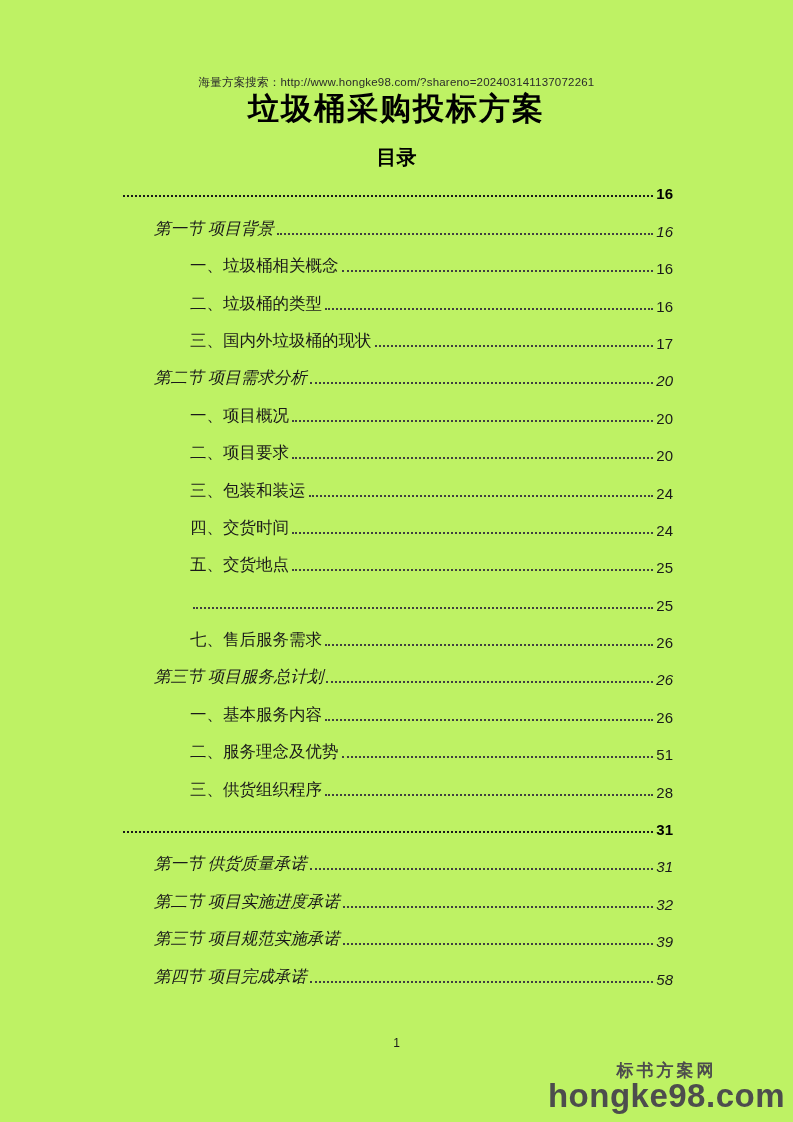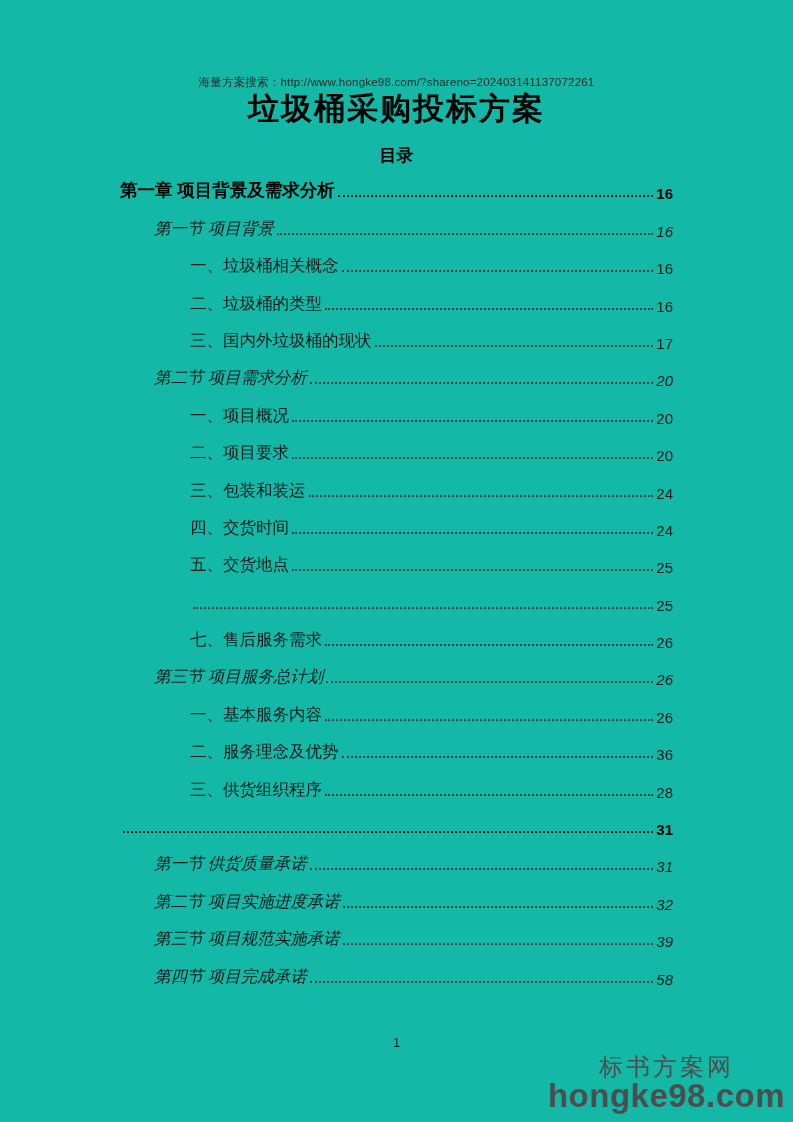--- a/index.html
+++ b/index.html
@@ -1,20 +1,20 @@
 <!DOCTYPE html>
 <html><head>
 <meta charset="utf-8">
 <style>
   html, body { margin: 0; padding: 0; background: #ffffff; }
   .page {
     position: relative;
     width: 793px;
     height: 1122px;
-    background: #14b8a6;
+    background: #bef264;
     overflow: hidden;
     font-family: "Liberation Serif", "DejaVu Serif", serif;
     color: #1a1a1a;
   }
   .header-line {
     position: absolute;
     top: 75px;
     left: 0;
     width: 100%;
     text-align: center;
@@ -35,21 +35,21 @@
     color: #000000;
     letter-spacing: 2px;
   }
   .toc-heading {
     position: absolute;
     top: 144px;
     left: 0;
     width: 100%;
     text-align: center;
     font-family: Liberation Serif, serif;
-    font-size: 17px;
+    font-size: 20px;
     font-weight: bold;
     color: #000000;
   }
   .toc-list {
     position: absolute;
     top: 170px;
     left: 120px;
     width: 553px;
   }
   .toc-row {
@@ -101,22 +101,22 @@
   .brand {
     position: absolute;
     right: 8px;
     bottom: 8px;
     text-align: center;
     font-family: "Liberation Sans", "DejaVu Sans", sans-serif;
     color: #4d4d4d;
     line-height: 1.05;
   }
   .brand-name {
-    font-size: 24px;
-    font-weight: normal;
+    font-size: 17px;
+    font-weight: bold;
     letter-spacing: 3px;
   }
   .brand-domain {
     font-size: 33px;
     font-weight: bold;
     letter-spacing: 0.5px;
   }
 </style>
 </head>
 <body>
@@ -124,21 +124,20 @@
 <div class="page">
 
   <div class="header-line">海量方案搜索：http://www.hongke98.com/?shareno=202403141137072261</div>
 
   <div class="doc-title">垃圾桶采购投标方案</div>
 
   <div class="toc-heading">目录</div>
 
   <div class="toc-list">
       <div class="toc-row lvl1">
-        <span class="toc-label">第一章 项目背景及需求分析</span>
         <span class="toc-leader"></span>
         <span class="toc-page">16</span>
       </div>
       <div class="toc-row lvl2">
         <span class="toc-label">第一节 项目背景</span>
         <span class="toc-leader"></span>
         <span class="toc-page">16</span>
       </div>
       <div class="toc-row lvl3">
         <span class="toc-label">一、垃圾桶相关概念</span>
@@ -200,21 +199,21 @@
         <span class="toc-page">26</span>
       </div>
       <div class="toc-row lvl3">
         <span class="toc-label">一、基本服务内容</span>
         <span class="toc-leader"></span>
         <span class="toc-page">26</span>
       </div>
       <div class="toc-row lvl3">
         <span class="toc-label">二、服务理念及优势</span>
         <span class="toc-leader"></span>
-        <span class="toc-page">36</span>
+        <span class="toc-page">51</span>
       </div>
       <div class="toc-row lvl3">
         <span class="toc-label">三、供货组织程序</span>
         <span class="toc-leader"></span>
         <span class="toc-page">28</span>
       </div>
       <div class="toc-row lvl1">
         <span class="toc-leader"></span>
         <span class="toc-page">31</span>
       </div>

